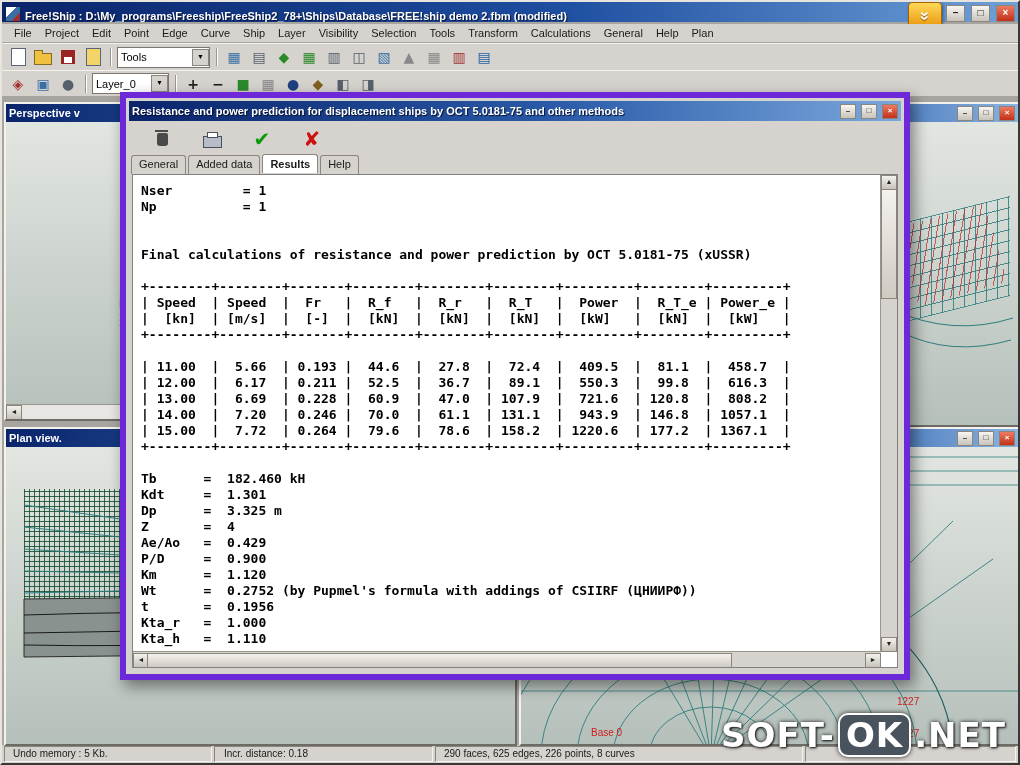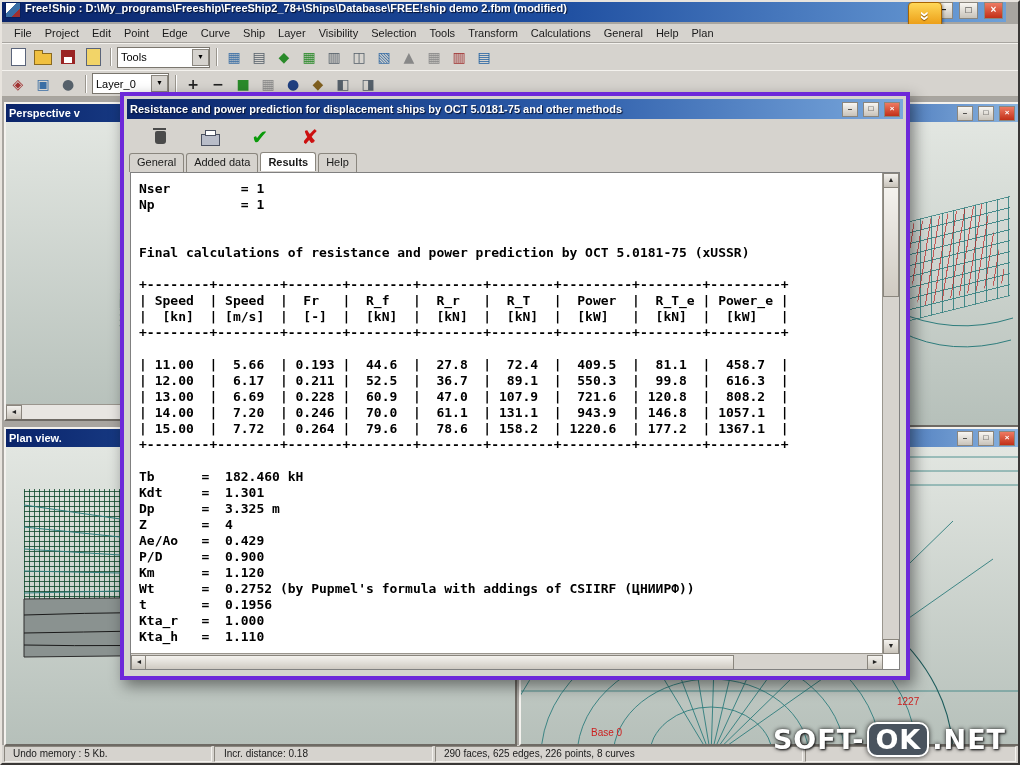--- a/index.html
+++ b/index.html
@@ -1,22 +1,22 @@
 <!DOCTYPE html>
 <html><head>
 <meta charset="utf-8">
 <style>
   html,body{margin:0;padding:0;background:#555;}
   .screen{position:relative;width:1020px;height:765px;background:#a8a5a0;overflow:hidden;
     font-family:"Liberation Sans",sans-serif;box-sizing:border-box;border:2px solid;
     border-color:#e8e4de #3a3836 #3a3836 #e8e4de;}
   
-  .titlebar{position:absolute;left:0;top:0;right:12px;height:20px;
+  .titlebar{position:absolute;left:0;top:0;right:0;height:20px;
     background:linear-gradient(90deg,#0a246a 0%,#1e4ea0 55%,#6ea0d8 100%);
-    display:flex;align-items:flex-start;gap:4px;padding:0 3px;color:#fff;font-size:11px;font-weight:bold;}
+    display:flex;align-items:flex-end;gap:4px;padding:0 3px;color:#fff;font-size:11px;font-weight:bold;}
   .app-icon{width:14px;height:14px;flex:none;background:linear-gradient(135deg,#fff 0 38%,#3a6ea5 38% 68%,#a03030 68% 100%);border:1px solid #08205e;}
   .titlebar .title{flex:1;white-space:nowrap;overflow:hidden;text-overflow:ellipsis;text-shadow:1px 1px 1px #04102e;}
   .wbtn{width:17px;height:15px;flex:none;background:linear-gradient(#f8f6f2,#c8c3ba);
     border:1px solid #8a867e;font-size:10px;line-height:13px;text-align:center;color:#1a1a1a;
     margin-left:2px;font-weight:bold;}
   .wbtn.close{background:linear-gradient(#ee7a62,#c23018);color:#fff;}
   .dl-badge{position:absolute;right:76px;top:0;width:32px;height:26px;
     background:linear-gradient(#ffd858,#e8920a);border:1px solid #a86400;border-radius:4px;
     display:flex;align-items:center;justify-content:center;box-shadow:1px 1px 3px rgba(0,0,0,.4);}
   .dl-badge span{display:inline-block;transform:rotate(90deg);color:#fff;font-weight:bold;font-size:17px;text-shadow:1px 0 1px #8a5200;}
@@ -68,21 +68,21 @@
     background:repeating-linear-gradient(115deg,rgba(190,30,30,.8) 0 1px,transparent 1px 8px);
     transform:rotate(-16deg);opacity:.85;}
   .wire{position:absolute;left:0;top:0;}
   .hscroll{position:absolute;left:0;right:0;bottom:0;height:14px;background:#d6d3ce;
     border-top:1px solid #9a968e;display:flex;}
   .sbtn{width:14px;height:13px;background:linear-gradient(#f4f2ee,#c8c3ba);border:1px solid #8a867e;
     font-size:7px;line-height:12px;text-align:center;color:#222;flex:none;}
   .strack{flex:1;background:#e8e6e2;}
   
   .dialog{position:absolute;left:118px;top:90px;width:790px;height:588px;z-index:10;
-    background:#d6d3ce;border:4px solid #6d28d9;box-shadow:4px 6px 14px rgba(0,0,0,.45);
+    background:#d6d3ce;border:6px solid #6d28d9;box-shadow:4px 6px 14px rgba(0,0,0,.45);
     padding:3px;box-sizing:border-box;}
   .dtitle{height:20px;background:linear-gradient(90deg,#0a246a 0%,#2a5aa8 55%,#7aa8dc 100%);
     display:flex;align-items:center;gap:4px;color:#fff;font-weight:bold;font-size:11px;padding:0 3px;}
   .dtitle .dt-label{flex:1;white-space:nowrap;overflow:hidden;text-shadow:1px 1px 1px #04102e;}
   .dtools{height:30px;display:flex;align-items:center;gap:28px;padding:3px 0 1px 22px;}
   .icon-trash{width:11px;height:13px;background:#4a4a4a;border-radius:2px 2px 3px 3px;position:relative;}
   .icon-trash::before{content:"";position:absolute;top:-3px;left:-2px;width:13px;height:2px;background:#4a4a4a;}
   .d-check{color:#0a9a0a;font-size:20px;font-weight:bold;font-family:"DejaVu Sans",sans-serif;}
   .d-cross{color:#cc1010;font-size:20px;font-weight:bold;font-family:"DejaVu Sans",sans-serif;}
   .dtabs{display:flex;gap:2px;height:19px;font-size:11px;padding:0 2px;position:relative;}
@@ -105,21 +105,21 @@
   .hs-right{position:absolute;right:0;top:1px;}
   .hs-thumb{position:absolute;left:14px;top:1px;width:78%;height:13px;
     background:linear-gradient(#f4f2ee,#cfcac2);border:1px solid #8a867e;}
   
   .statusbar{position:absolute;left:0;right:0;bottom:0;height:16px;background:#d6d3ce;
     display:flex;gap:2px;align-items:stretch;font-size:10px;color:#1a1a1a;padding:1px 2px;}
   .spanel{border:1px solid;border-color:#8a867e #f4f2ee #f4f2ee #8a867e;padding:1px 8px;
     white-space:nowrap;overflow:hidden;}
   .sp1{width:190px;}.sp2{width:200px;padding-left:9px;}.sp3{width:350px;}.sp4{flex:1;}
   .watermark{position:absolute;right:12px;bottom:6px;z-index:20;display:flex;align-items:center;
-    font-family:"DejaVu Sans",sans-serif;font-weight:bold;font-size:27px;color:#fff;letter-spacing:1px;
+    font-family:"DejaVu Sans",sans-serif;font-weight:bold;font-size:34px;color:#fff;letter-spacing:1px;
     text-shadow:0 0 4px #222,1px 1px 2px #222;}
   .ok-badge{display:inline-block;background:#49535e;border:2px solid #fff;border-radius:10px;
     padding:0 6px;margin:0 3px;box-shadow:0 0 5px #222;text-shadow:none;}
 </style>
 </head>
 <body>
 
 <div class="screen">
 
   <div class="titlebar">

